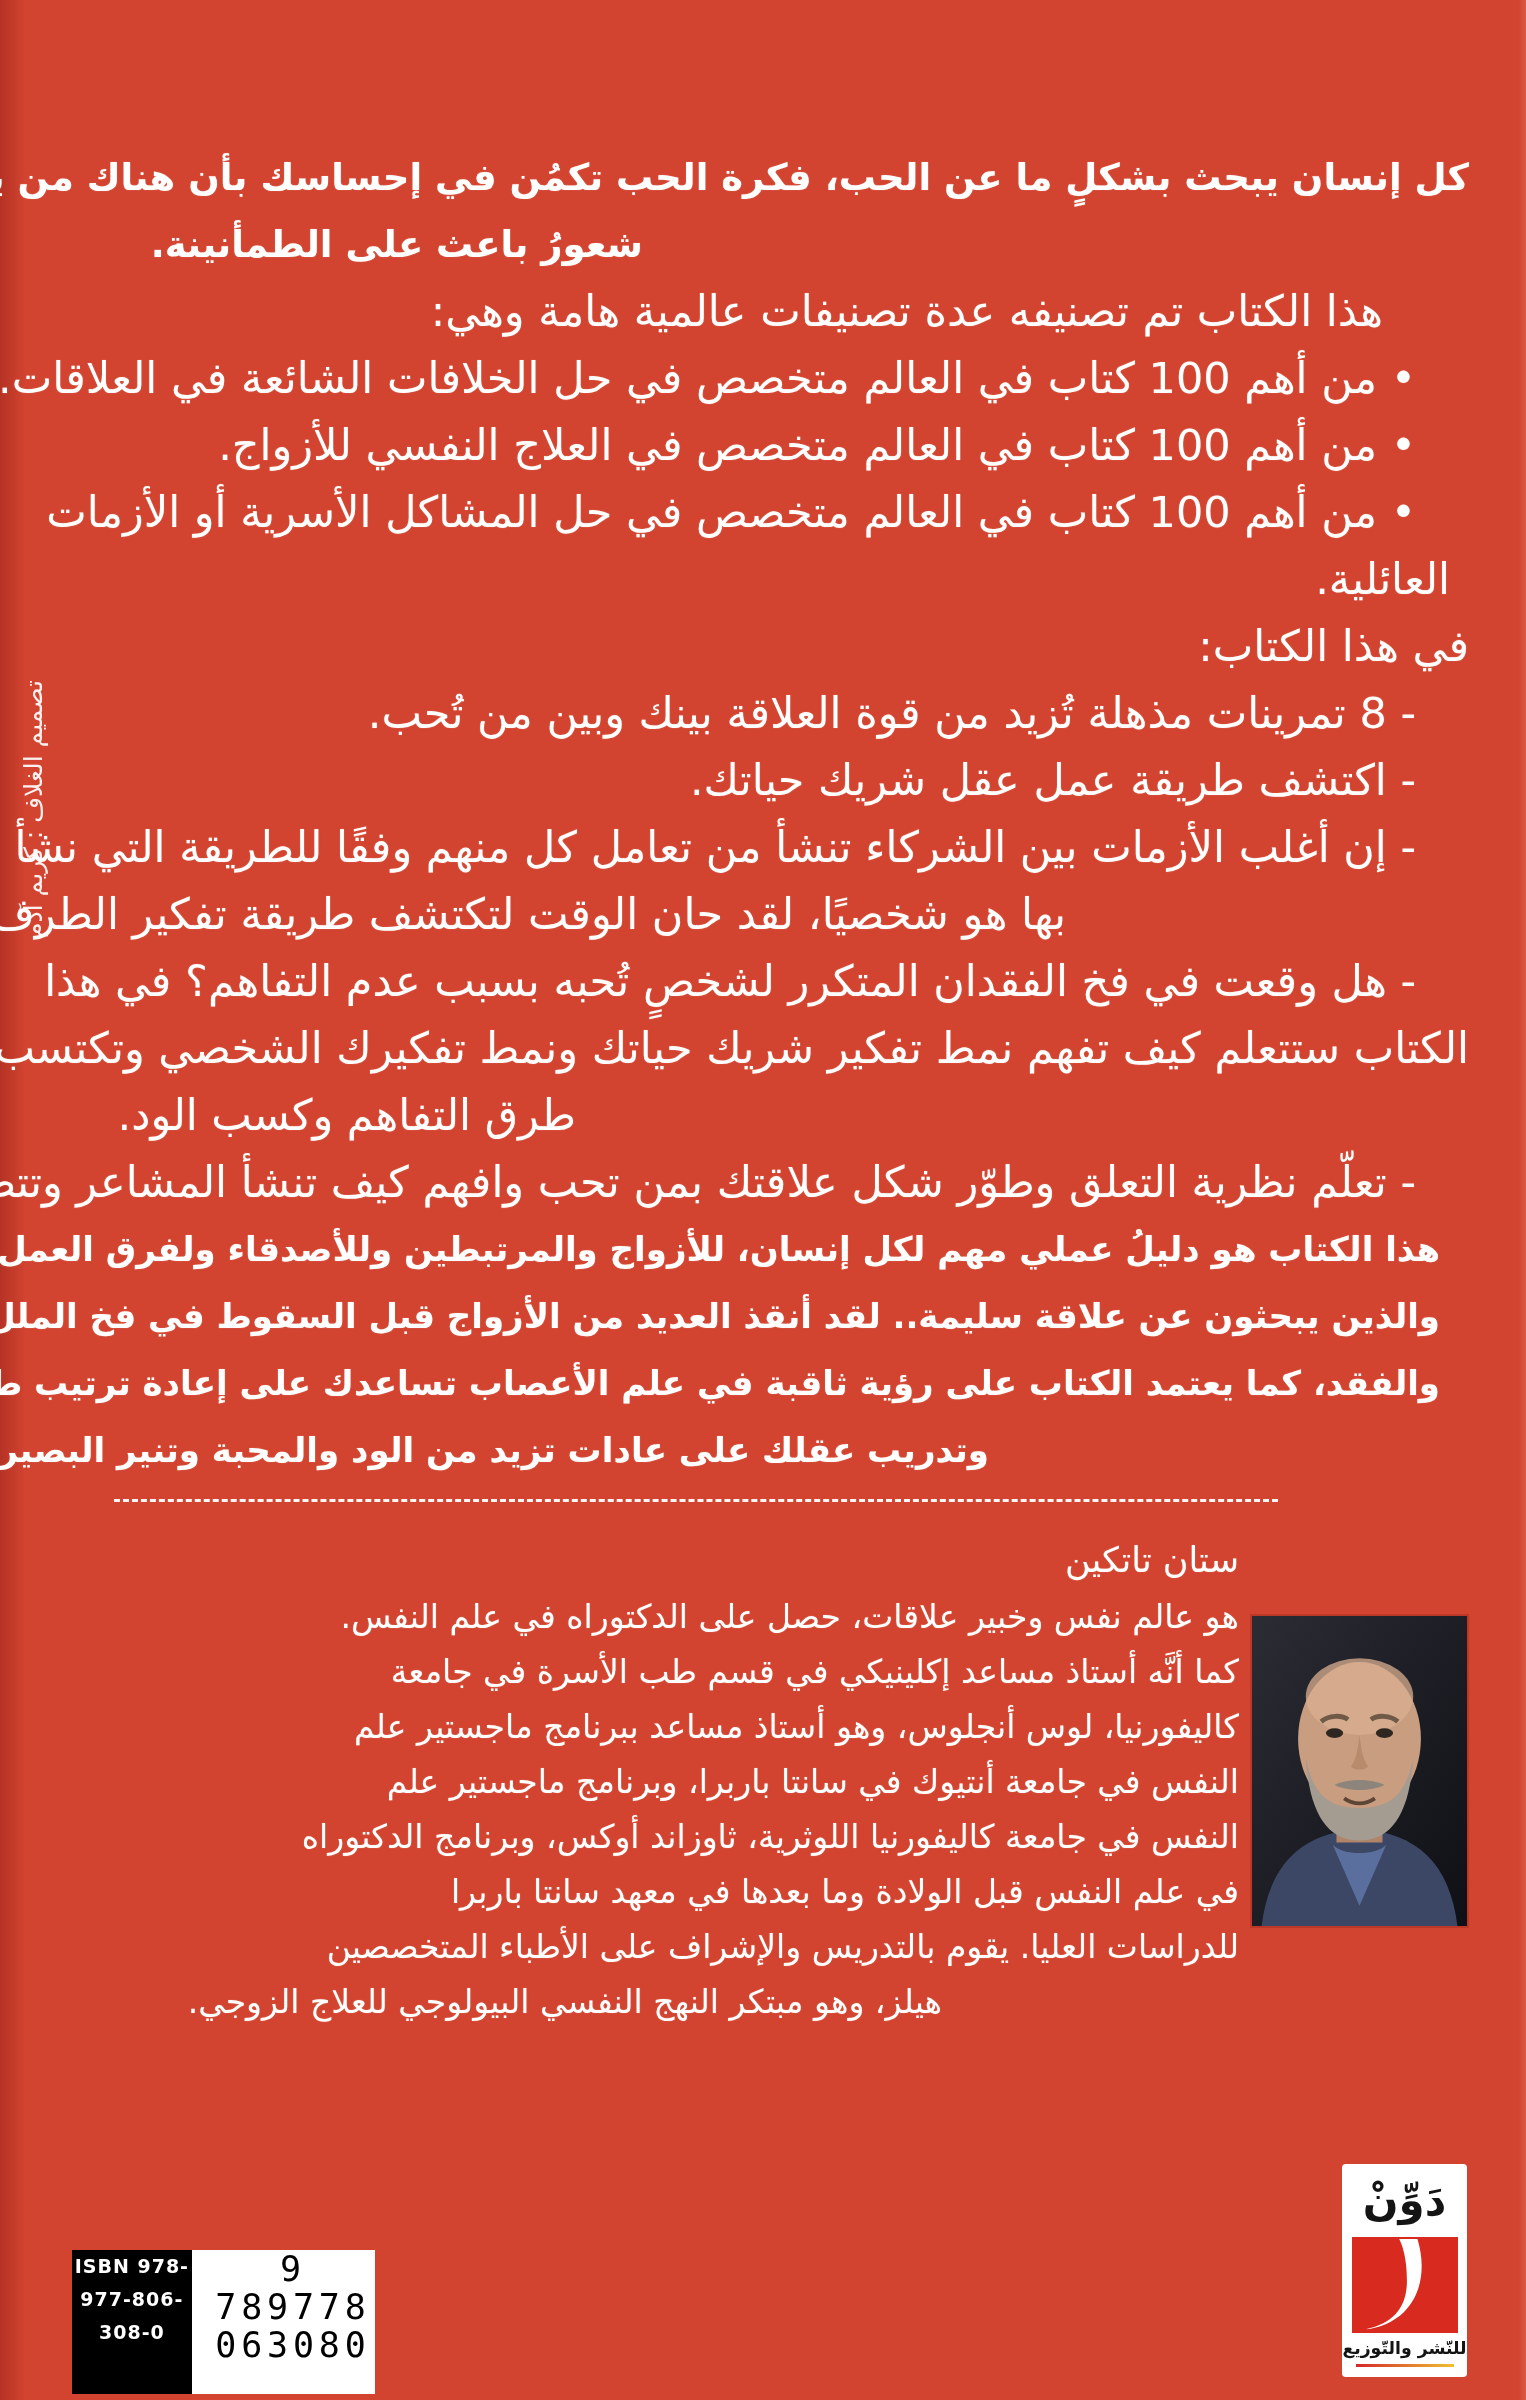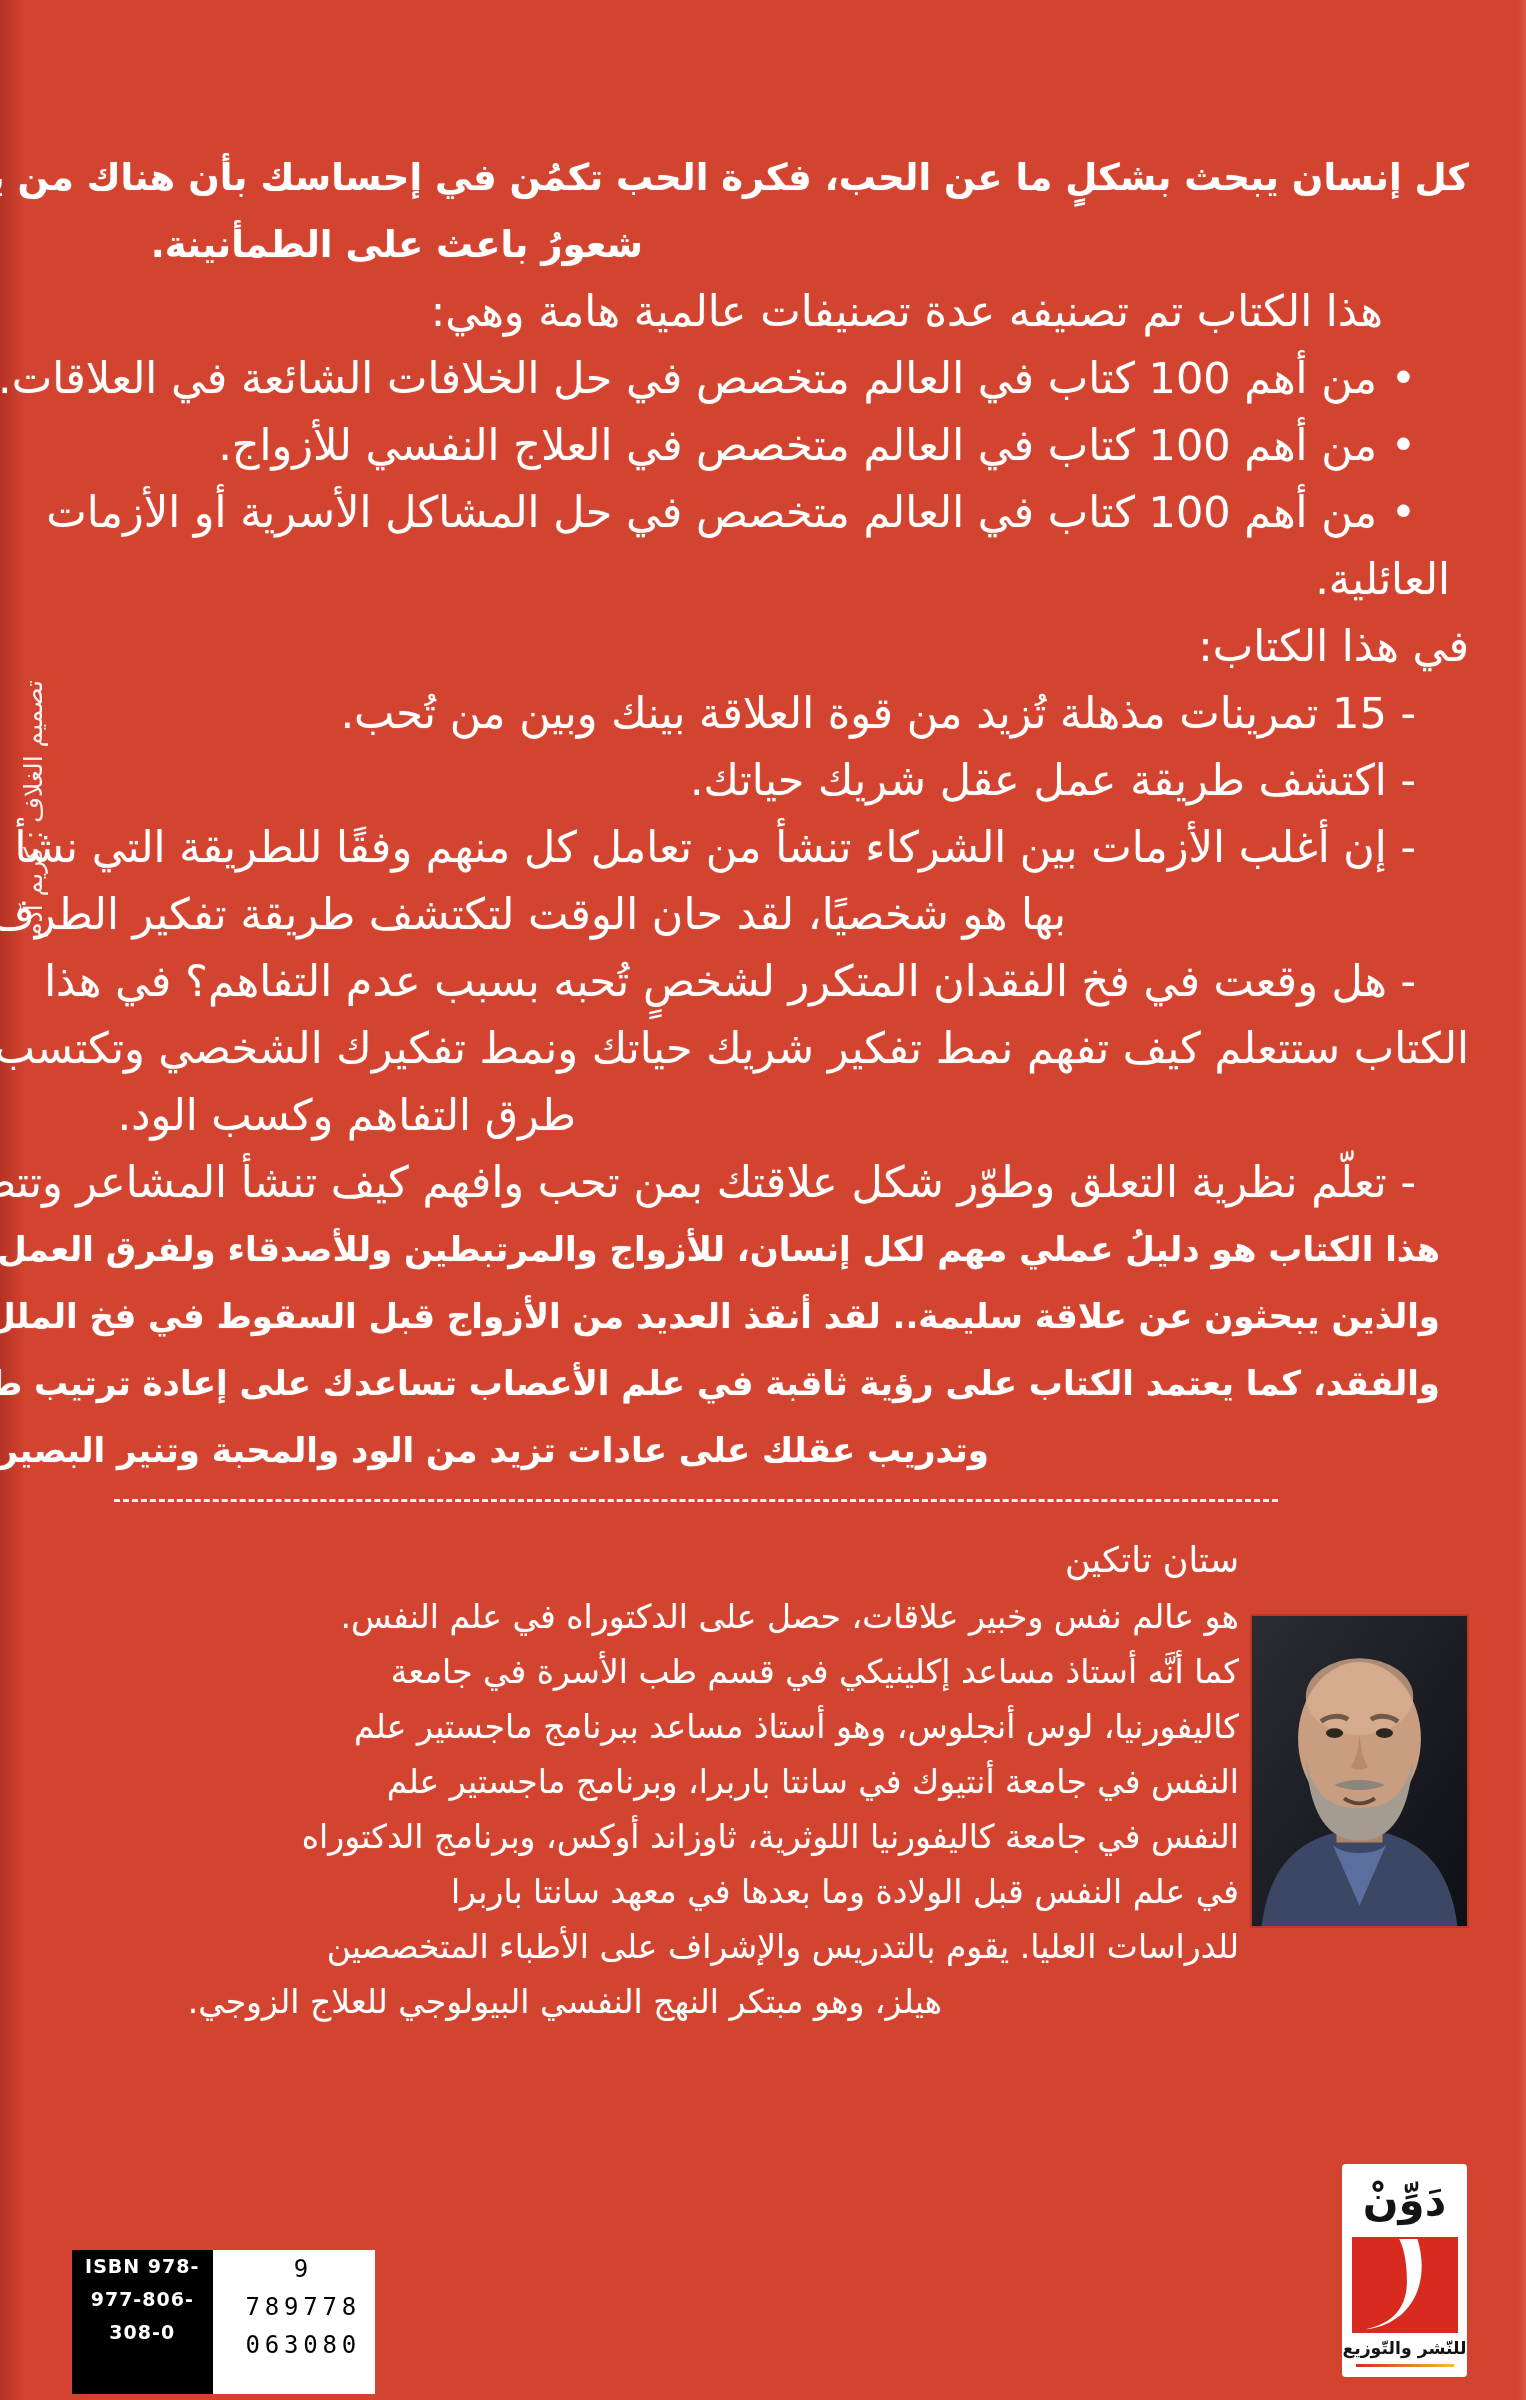--- a/index.html
+++ b/index.html
@@ -21,21 +21,21 @@
   .bio{font-size:33px;font-weight:400;line-height:55px;margin-right:230px;}
   .bio-last{margin-right:527px;}
   .photo{position:absolute;top:1616px;right:60px;width:215px;height:310px;box-shadow:0 0 0 1.9px rgba(120,20,10,.25);}
   .credit{position:absolute;left:19px;top:953px;transform:rotate(-90deg);transform-origin:0 0;
     direction:rtl;color:rgba(255,255,255,.92);font-size:25px;white-space:nowrap;width:288px;text-align:center;}
   .barcode{position:absolute;left:72px;top:2250px;width:303px;height:144px;background:#fff;
     display:flex;flex-direction:row;}
   .isbn{background:#000;color:#fff;font-size:19px;line-height:33px;text-align:center;letter-spacing:1px;font-weight:700;}
   .bars{flex:1;margin:3.8px 9.6px 0 9.6px;
     background:repeating-linear-gradient(90deg,#111 0 1.9px,#fff 1.9px 4.8px,#111 4.8px 7.7px,#fff 7.7px 9.6px,#111 9.6px 10.6px,#fff 10.6px 14.4px,#111 14.4px 18px,#fff 18px 21px);}
-  .digits{font-family:"DejaVu Sans Mono", monospace;font-size:24px;color:#000;text-align:center;
+  .digits{font-family:"DejaVu Sans Mono", monospace;font-size:35px;color:#000;text-align:center;
     letter-spacing:4.8px;line-height:38px;background:#fff;}
   .pub{position:absolute;right:60px;top:2164px;width:125px;height:213px;background:#fff;border-radius:3.8px;
     display:flex;flex-direction:column;align-items:center;}
   .pub-name{color:#141414;font-weight:700;font-size:42px;line-height:73px;}
   .pub-mark{width:106px;height:96px;background:#d82a1e;}
   .pub-tag{color:#141414;font-weight:700;font-size:17.3px;line-height:31px;}
   .pub-underline{width:98px;height:2.9px;background:linear-gradient(90deg,#d4292a,#f0c02f);}
 </style>
 </head>
 <body>
@@ -44,21 +44,21 @@
   <div class="l intro">كل إنسان يبحث بشكلٍ ما عن الحب، فكرة الحب تكمُن في إحساسك بأن هناك من يهتم لأمرك وهو</div>
   <div class="l intro mr860">شعورُ باعث على الطمأنينة.</div>
 
   <div class="l body mr90">هذا الكتاب تم تصنيفه عدة تصنيفات عالمية هامة وهي:</div>
   <div class="l body mr55">• من أهم 100 كتاب في العالم متخصص في حل الخلافات الشائعة في العلاقات.</div>
   <div class="l body mr55">• من أهم 100 كتاب في العالم متخصص في العلاج النفسي للأزواج.</div>
   <div class="l body mr55">• من أهم 100 كتاب في العالم متخصص في حل المشاكل الأسرية أو الأزمات</div>
   <div class="l body mr20">العائلية.</div>
 
   <div class="l body">في هذا الكتاب:</div>
-  <div class="l body mr55">- 15 تمرينات مذهلة تُزيد من قوة العلاقة بينك وبين من تُحب.</div>
+  <div class="l body mr55">- 8 تمرينات مذهلة تُزيد من قوة العلاقة بينك وبين من تُحب.</div>
   <div class="l body mr55">- اكتشف طريقة عمل عقل شريك حياتك.</div>
   <div class="l body mr55">- إن أغلب الأزمات بين الشركاء تنشأ من تعامل كل منهم وفقًا للطريقة التي نشأ وفكر</div>
   <div class="l body mr420">بها هو شخصيًا، لقد حان الوقت لتكتشف طريقة تفكير الطرف الآخر.</div>
   <div class="l body mr55">- هل وقعت في فخ الفقدان المتكرر لشخصٍ تُحبه بسبب عدم التفاهم؟ في هذا</div>
   <div class="l body">الكتاب ستتعلم كيف تفهم نمط تفكير شريك حياتك ونمط تفكيرك الشخصي وتكتسب</div>
   <div class="l body mr930">طرق التفاهم وكسب الود.</div>
   <div class="l body mr55">- تعلّم نظرية التعلق وطوّر شكل علاقتك بمن تحب وافهم كيف تنشأ المشاعر وتتطور.</div>
 
   <div class="l closing mr30">هذا الكتاب هو دليلُ عملي مهم لكل إنسان، للأزواج والمرتبطين وللأصدقاء ولفرق العمل والجيران</div>
   <div class="l closing mr30">والذين يبحثون عن علاقة سليمة.. لقد أنقذ العديد من الأزواج قبل السقوط في فخ الملل ودوامة الفشل</div>

